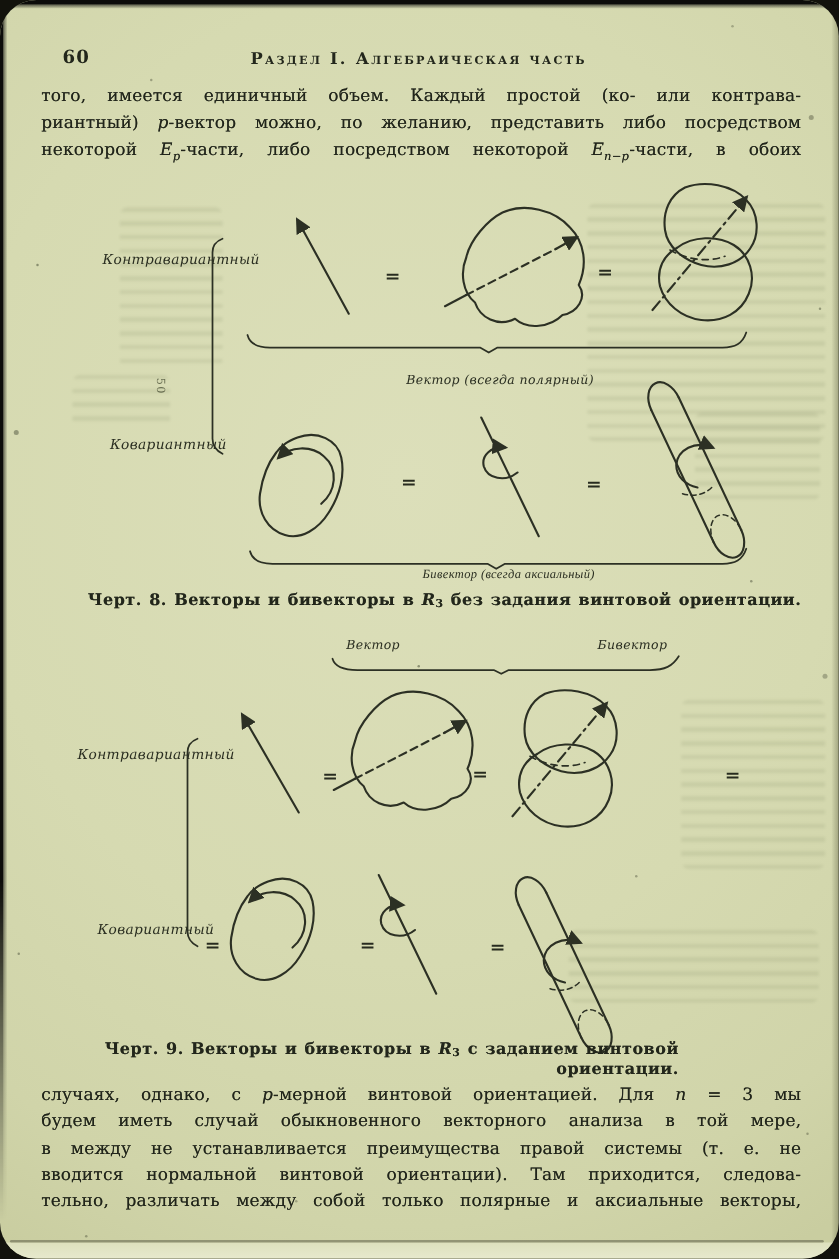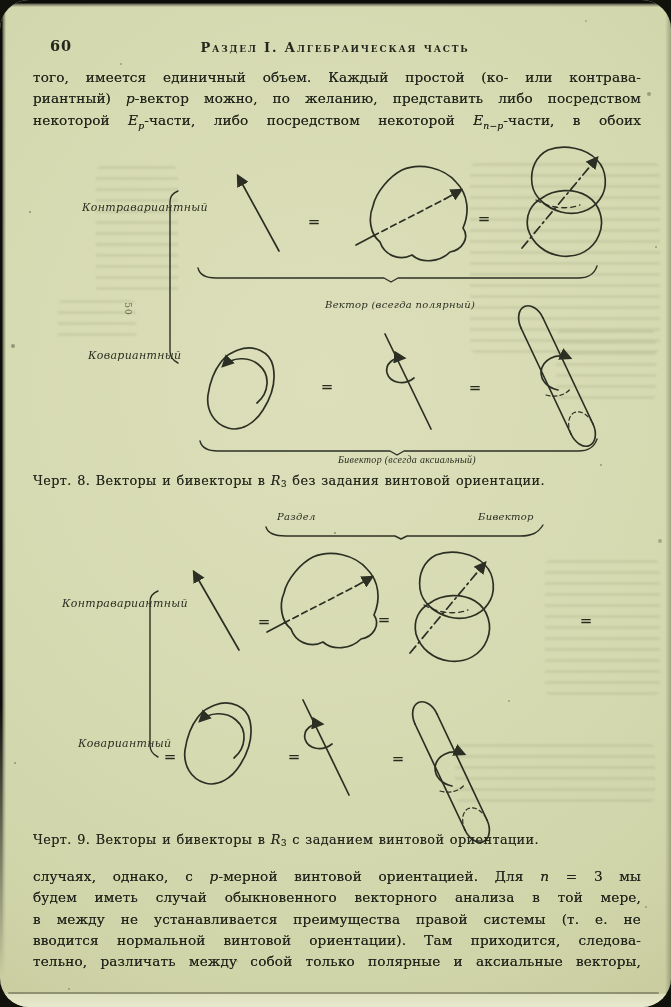--- a/index.html
+++ b/index.html
@@ -37,21 +37,21 @@
     letter-spacing:.15px;word-spacing:1.2px;color:#20241a;text-shadow:0 0 .5px rgba(32,36,26,.7);}
   .para-top{top:67px;}
   .para-bot{top:866px;}
   .ln{text-align:justify;text-align-last:justify;height:21.3px;white-space:nowrap;}
   sub{font-size:68%;vertical-align:-18%;}
   .hand{position:absolute;z-index:4;font-style:italic;font-size:10px;color:#2a2e21;
     letter-spacing:.3px;white-space:nowrap;}
   .hand-sm{font-size:11px;text-align:right;}
   .hand-c{text-align:center;}
   .caption{position:absolute;z-index:4;font-size:12.8px;letter-spacing:.4px;word-spacing:1px;
-    text-align:left;color:#22261b;text-shadow:0 0 .5px rgba(34,38,27,.6);}
+    text-align:right;color:#22261b;text-shadow:0 0 .5px rgba(34,38,27,.6);font-weight:bold;}
   .eq{position:absolute;z-index:4;font-size:15px;font-weight:bold;color:#272b1f;
     transform:translate(-50%,-50%) scaleY(.92);}
   .gutter-mark{position:absolute;left:121px;top:304px;z-index:3;font-size:9px;opacity:.7;
     letter-spacing:1px;transform:rotate(90deg);color:#3a4028;}
   svg.art{position:absolute;left:0;top:0;z-index:3;}
 </style>
 </head>
 <body>
 
 <div class="stage">
@@ -143,21 +143,21 @@
   <div class="hand hand-sm" style="left:82px;top:201px;">Контравариантный</div>
   <div class="hand hand-sm" style="left:88px;top:349px;">Ковариантный</div>
   <div class="hand hand-c" style="left:325px;top:282px;width:150px;margin-top:17px;">Вектор (всегда полярный)</div>
   <div class="hand hand-c" style="left:322px;top:454px;width:170px;font-family:Liberation Serif, serif;">Бивектор (всегда аксиальный)</div>
   <span class="eq" style="left:314px;top:221px;">=</span>
   <span class="eq" style="left:484px;top:218px;">=</span>
   <span class="eq" style="left:327px;top:386px;">=</span>
   <span class="eq" style="left:475px;top:387px;">=</span>
   <div class="caption" style="left:33px;top:473px;width:608px;">Черт. 8. Векторы и бивекторы в <i>R</i><sub>3</sub> без задания винтовой ориентации.</div>
 
-  <div class="hand" style="left:277px;top:511px;">Раздел</div>
+  <div class="hand" style="left:277px;top:511px;">Вектор</div>
   <div class="hand" style="left:478px;top:511px;">Бивектор</div>
 
   <div class="hand hand-sm" style="left:62px;top:597px;">Контравариантный</div>
   <div class="hand hand-sm" style="left:78px;top:737px;">Ковариантный</div>
   <span class="eq" style="left:264px;top:621px;">=</span>
   <span class="eq" style="left:384px;top:619px;">=</span>
   <span class="eq" style="left:586px;top:620px;">=</span>
   <span class="eq" style="left:170px;top:756px;">=</span>
   <span class="eq" style="left:294px;top:756px;">=</span>
   <span class="eq" style="left:398px;top:758px;">=</span>

